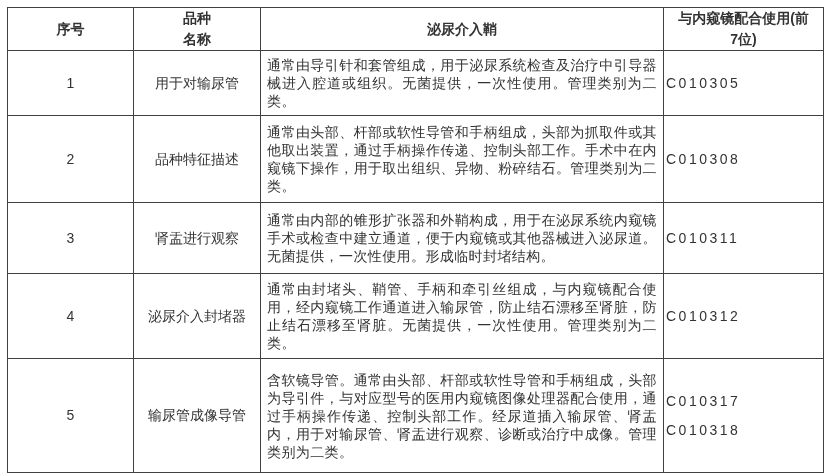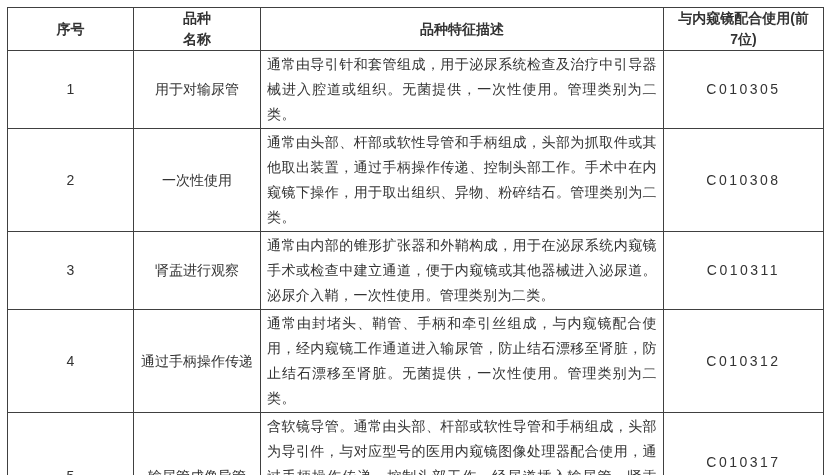--- a/index.html
+++ b/index.html
@@ -50,26 +50,25 @@
   tr.header-row { height: 43px; }
 
   td.seq-cell,
   td.name-cell {
     text-align: center;
     line-height: 21px;
     padding: 0 4px;
   }
   td.desc-cell {
     text-align: justify;
-    line-height: 25px;
+    line-height: 18px;
     padding: 1px 6px;
     letter-spacing: 0.4px;
   }
   td.code-cell {
-    text-align: center;
     letter-spacing: 2.5px;
     line-height: 29px;
     white-space: pre-line;
     padding: 0 2px;
   }
   tr.r1 { height: 65px; }
   tr.r2 { height: 87px; }
   tr.r3 { height: 71px; }
   tr.r4 { height: 85px; }
   tr.r5 { height: 114px; }
@@ -83,47 +82,47 @@
       <col class="c-seq">
       <col class="c-name">
       <col class="c-desc">
       <col class="c-code">
     </colgroup>
     <thead>
       <tr class="header-row">
         <th class="h-cell">序号</th>
         <th class="h-cell">品种
 名称</th>
-        <th class="h-cell">品种特征描述</th>
+        <th class="h-cell">泌尿介入鞘</th>
         <th class="h-cell">与内窥镜配合使用(前
 7位)</th>
       </tr>
     </thead>
     <tbody>
       <tr class="r1">
         <td class="seq-cell">1</td>
         <td class="name-cell">用于对输尿管</td>
         <td class="desc-cell">通常由导引针和套管组成，用于泌尿系统检查及治疗中引导器械进入腔道或组织。无菌提供，一次性使用。管理类别为二类。</td>
         <td class="code-cell">C010305</td>
       </tr>
       <tr class="r2">
         <td class="seq-cell">2</td>
-        <td class="name-cell">一次性使用</td>
+        <td class="name-cell">品种特征描述</td>
         <td class="desc-cell">通常由头部、杆部或软性导管和手柄组成，头部为抓取件或其他取出装置，通过手柄操作传递、控制头部工作。手术中在内窥镜下操作，用于取出组织、异物、粉碎结石。管理类别为二类。</td>
         <td class="code-cell">C010308</td>
       </tr>
       <tr class="r3">
         <td class="seq-cell">3</td>
         <td class="name-cell">肾盂进行观察</td>
-        <td class="desc-cell">通常由内部的锥形扩张器和外鞘构成，用于在泌尿系统内窥镜手术或检查中建立通道，便于内窥镜或其他器械进入泌尿道。泌尿介入鞘，一次性使用。管理类别为二类。</td>
+        <td class="desc-cell">通常由内部的锥形扩张器和外鞘构成，用于在泌尿系统内窥镜手术或检查中建立通道，便于内窥镜或其他器械进入泌尿道。无菌提供，一次性使用。形成临时封堵结构。</td>
         <td class="code-cell">C010311</td>
       </tr>
       <tr class="r4">
         <td class="seq-cell">4</td>
-        <td class="name-cell">通过手柄操作传递</td>
+        <td class="name-cell">泌尿介入封堵器</td>
         <td class="desc-cell">通常由封堵头、鞘管、手柄和牵引丝组成，与内窥镜配合使用，经内窥镜工作通道进入输尿管，防止结石漂移至肾脏，防止结石漂移至肾脏。无菌提供，一次性使用。管理类别为二类。</td>
         <td class="code-cell">C010312</td>
       </tr>
       <tr class="r5">
         <td class="seq-cell">5</td>
         <td class="name-cell">输尿管成像导管</td>
         <td class="desc-cell">含软镜导管。通常由头部、杆部或软性导管和手柄组成，头部为导引件，与对应型号的医用内窥镜图像处理器配合使用，通过手柄操作传递、控制头部工作。经尿道插入输尿管、肾盂内，用于对输尿管、肾盂进行观察、诊断或治疗中成像。管理类别为二类。</td>
         <td class="code-cell">C010317
 C010318</td>
       </tr>

